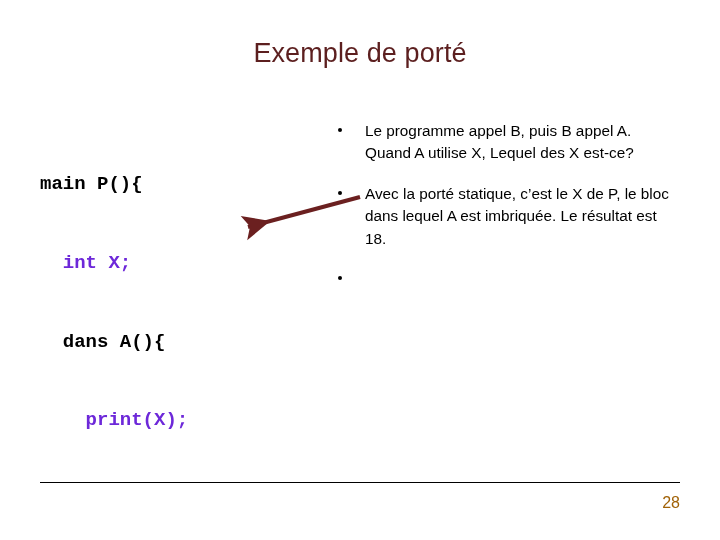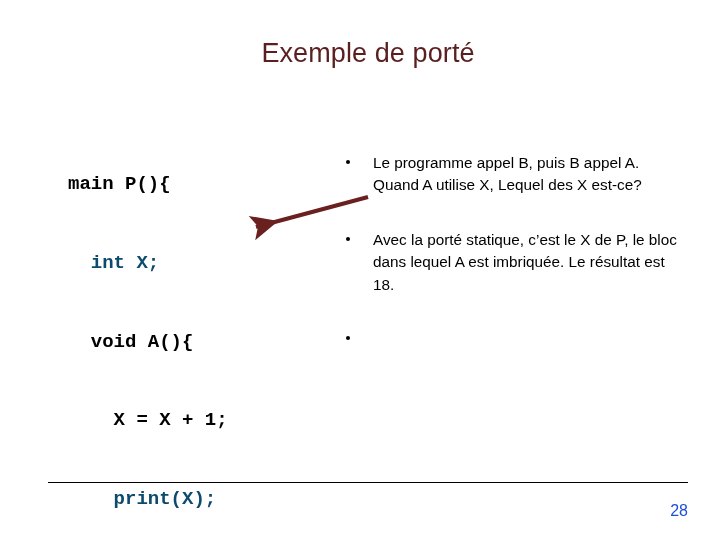--- a/index.html
+++ b/index.html
@@ -11,21 +11,21 @@
     width: 720px;
     height: 540px;
     position: relative;
     overflow: hidden;
     font-family: "Liberation Sans", sans-serif;
     -webkit-font-smoothing: antialiased;
   }
 
   #slide {
     position: absolute;
-    left: 8px; top: 0;
+    left: 0; top: 0;
     width: 652px;
     height: 540px;
     background: #ffffff;
   }
 
   
   #slide-title {
     position: absolute;
     left: 0;
     top: 38px;
@@ -48,43 +48,41 @@
     font-family: "Liberation Mono", "DejaVu Sans Mono", monospace;
     font-size: 19px;
     font-weight: 700;
     line-height: 26.2px;
     color: #000000;
     white-space: pre;
   }
   #code-block .cl {
     display: block;
     white-space: pre;
-    margin-left: 20px;
   }
   #code-block .cl.maroon {
-    color: #0c4a6e;
+    color: #6d28d9;
   }
 
   
   #bullets {
     position: absolute;
     left: 330px;
     top: 120px;
     width: 340px;
   }
   .bullet-row {
     display: block;
     position: relative;
     padding-left: 35px;
     margin-bottom: 18px;
     font-family: "Liberation Sans", sans-serif;
     font-size: 15.3px;
     line-height: 22.4px;
     color: #000000;
-    margin-top: 32px;
   }
   .bullet-row .dot {
     position: absolute;
     left: 8px;
     top: 8px;
     width: 4px;
     height: 4px;
     background: #000000;
     border-radius: 50%;
   }
@@ -112,36 +110,34 @@
     border-top: 1.5px solid #000000;
   }
   #page-number {
     position: absolute;
     left: 560px;
     top: 494px;
     width: 120px;
     text-align: right;
     font-family: "Liberation Sans", sans-serif;
     font-size: 16px;
-    color: #1d4ed8;
-    margin-top: 8px;
+    color: #a16207;
   }
 </style>
 </head>
 <body>
 
 <div id="slide">
 
   <div id="slide-title">Exemple de porté</div>
 
   <div id="code-block">
     <span class="cl">main P(){</span>
     <span class="cl maroon">  int X;</span>
-    <span class="cl">  void A(){</span>
-    <span class="cl">    X = X + 1;</span>
+    <span class="cl">  dans A(){</span>
     <span class="cl maroon">    print(X);</span>
     
     
     
     
     
     
     
     
     

